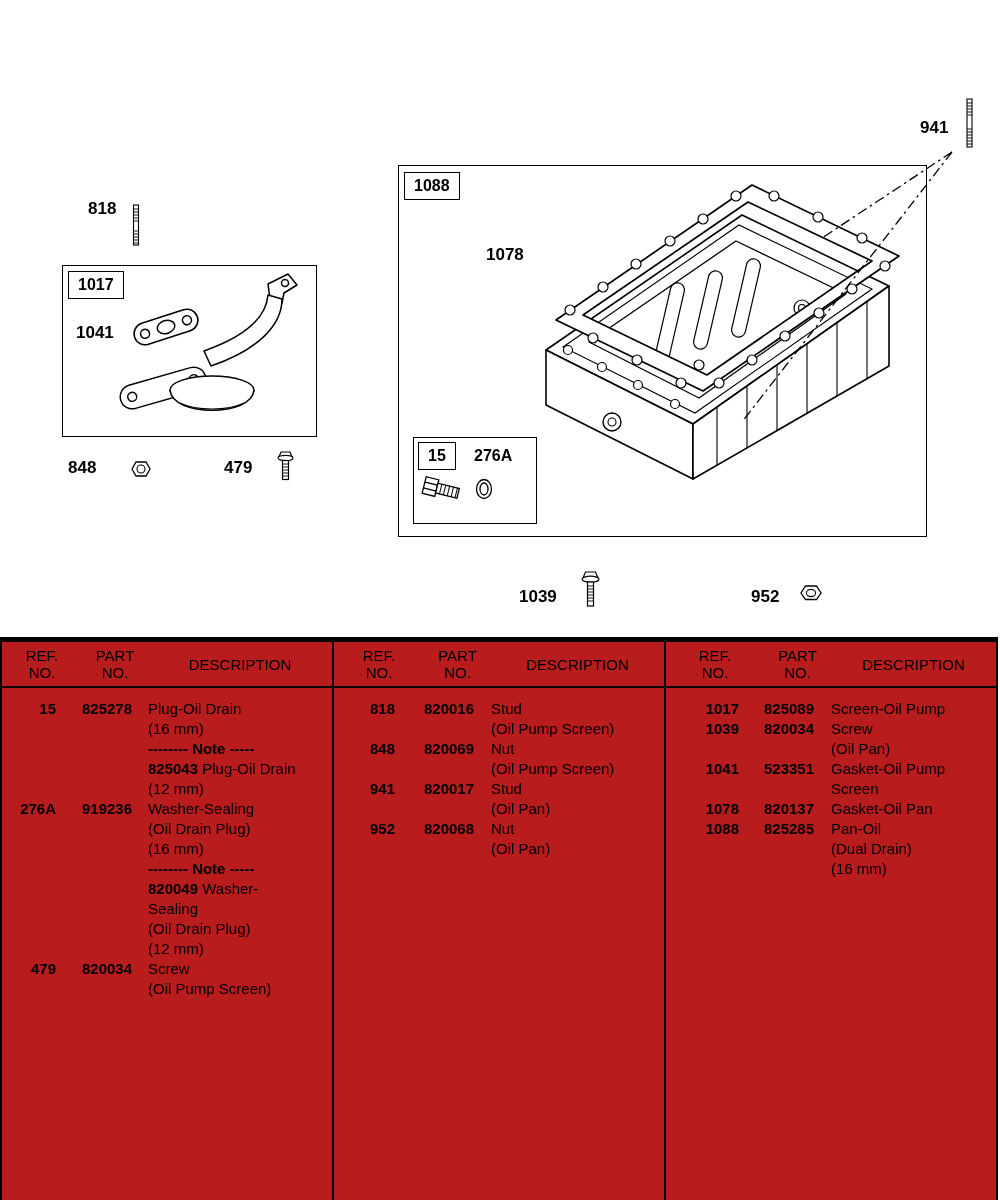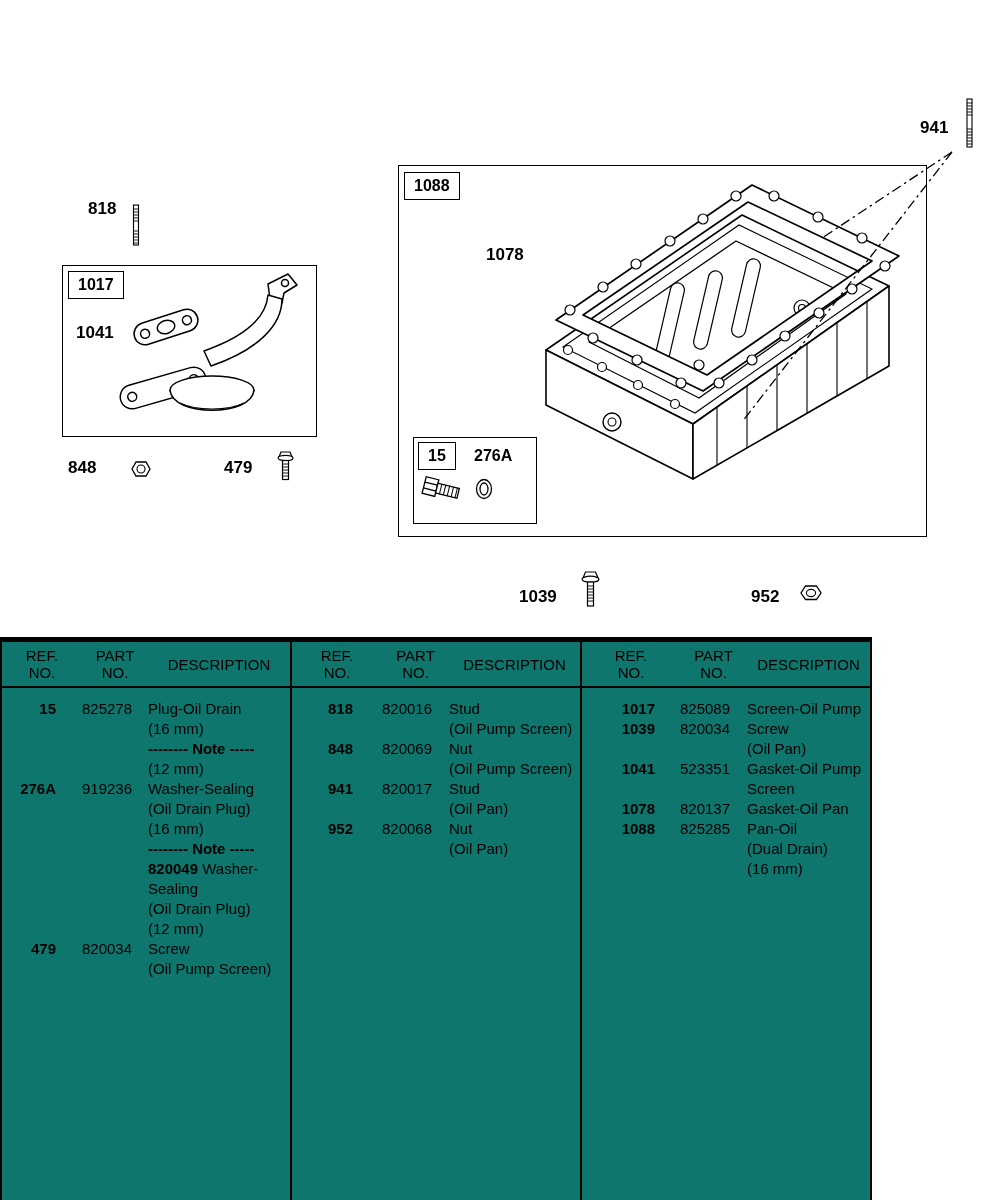--- a/index.html
+++ b/index.html
@@ -7,37 +7,37 @@
   #page{position:relative;width:1000px;height:1200px;background:#fff;
         font-family:"Liberation Sans",sans-serif;color:#000;overflow:hidden}
   .abs{position:absolute}
   .plabel{font-weight:bold;font-size:17px;line-height:1;white-space:nowrap}
   .plabel.sm{font-size:16px}
   .tagbox{border:1.7px solid #000;font-weight:bold;font-size:16px;line-height:1;
           padding:5px 9px;background:#fff;display:inline-block}
   .frame{border:1.6px solid #000}
 
   
-  #parts-table{position:absolute;left:0;top:637px;width:872px;height:563px;
+  #parts-table{position:absolute;left:0;top:637px;width:998px;height:563px;
                border-top:5px solid #000;border-left:2px solid #000;border-right:2px solid #000;
-               display:flex;box-sizing:border-box;background:#0f766e}
+               display:flex;box-sizing:border-box;background:#b91c1c}
   .tcol{flex:1;border-right:2px solid #000;--g:80px 66px 1fr;display:flex;flex-direction:column;min-width:0}
   .tcol:nth-child(2){--g:90px 67px 1fr}
   .tcol:nth-child(3){--g:98px 67px 1fr}
   .tcol:last-child{border-right:none}
   .thead{display:grid;grid-template-columns:var(--g);height:46px;box-sizing:border-box;
          border-bottom:2.5px solid #000;font-size:15px;padding-top:5px}
   .hcell{display:flex;flex-direction:column;align-items:center;line-height:17px}
   .hdesc{justify-content:center;padding-bottom:4px}
   .trows{padding-top:11px}
   .trow{display:grid;grid-template-columns:var(--g);font-size:15px;line-height:20px}
   .trow .ref{text-align:right;padding-right:26px;font-weight:bold;white-space:nowrap}
   .tcol:nth-child(2) .trow .ref{padding-right:29px}
   .tcol:nth-child(3) .trow .ref{padding-right:25px}
-  .trow .part{font-weight:normal;white-space:nowrap}
+  .trow .part{font-weight:bold;white-space:nowrap}
   .trow .desc{white-space:pre-wrap}
   svg{display:block}
 </style>
 </head>
 <body>
 
 <div id="page">
 
   <div>
 
@@ -209,20 +209,25 @@
             <span class="desc">(16 mm)</span>
           </div>
           <div class="trow">
             <span class="ref"></span>
             <span class="part"></span>
             <span class="desc"><b>-------- Note -----</b></span>
           </div>
           <div class="trow">
             <span class="ref"></span>
             <span class="part"></span>
+            <span class="desc"><b>825043</b> Plug-Oil Drain</span>
+          </div>
+          <div class="trow">
+            <span class="ref"></span>
+            <span class="part"></span>
             <span class="desc">(12 mm)</span>
           </div>
           <div class="trow">
             <span class="ref">276A</span>
             <span class="part">919236</span>
             <span class="desc">Washer-Sealing</span>
           </div>
           <div class="trow">
             <span class="ref"></span>
             <span class="part"></span>

